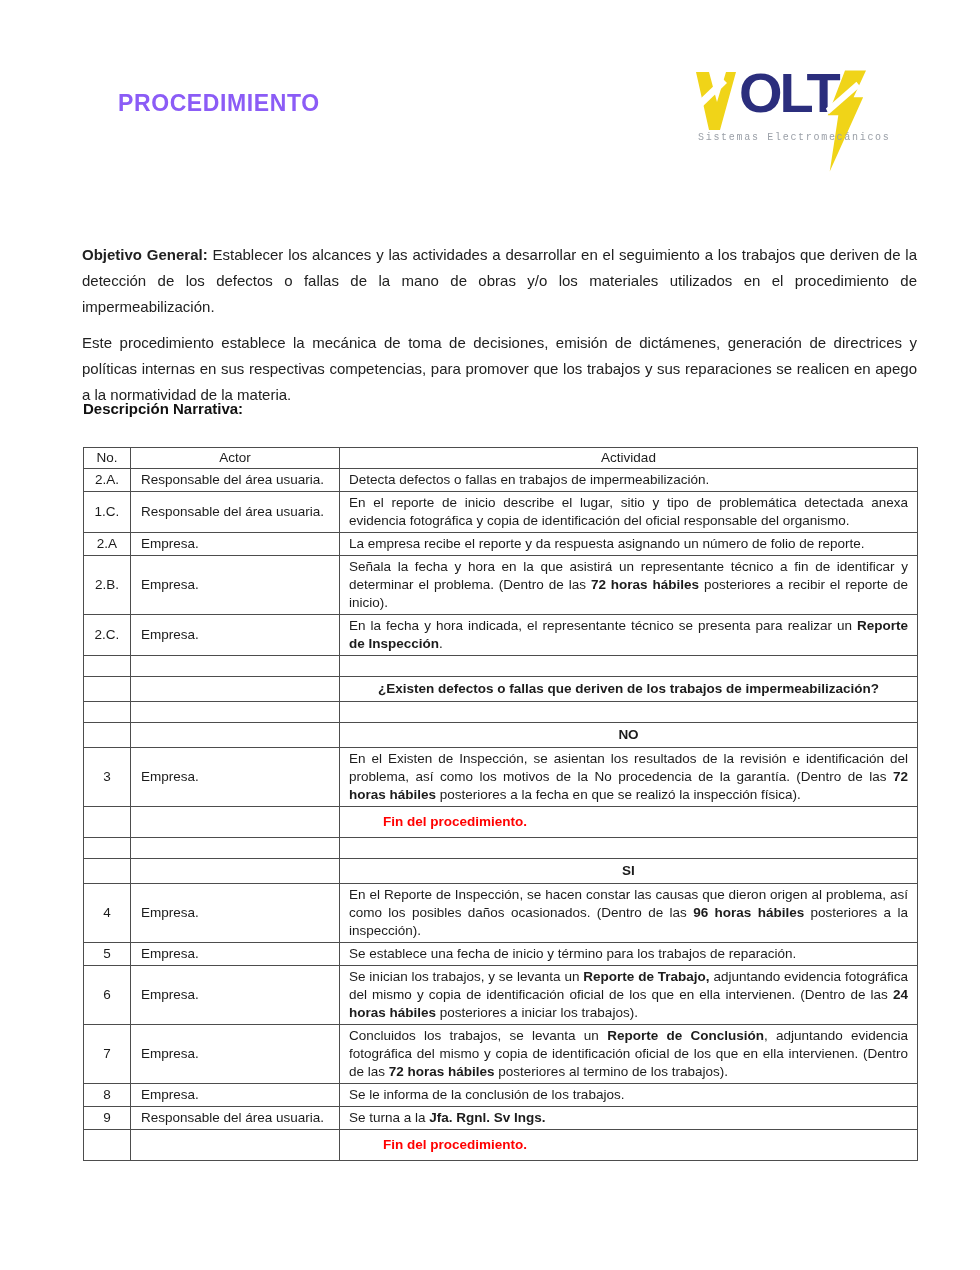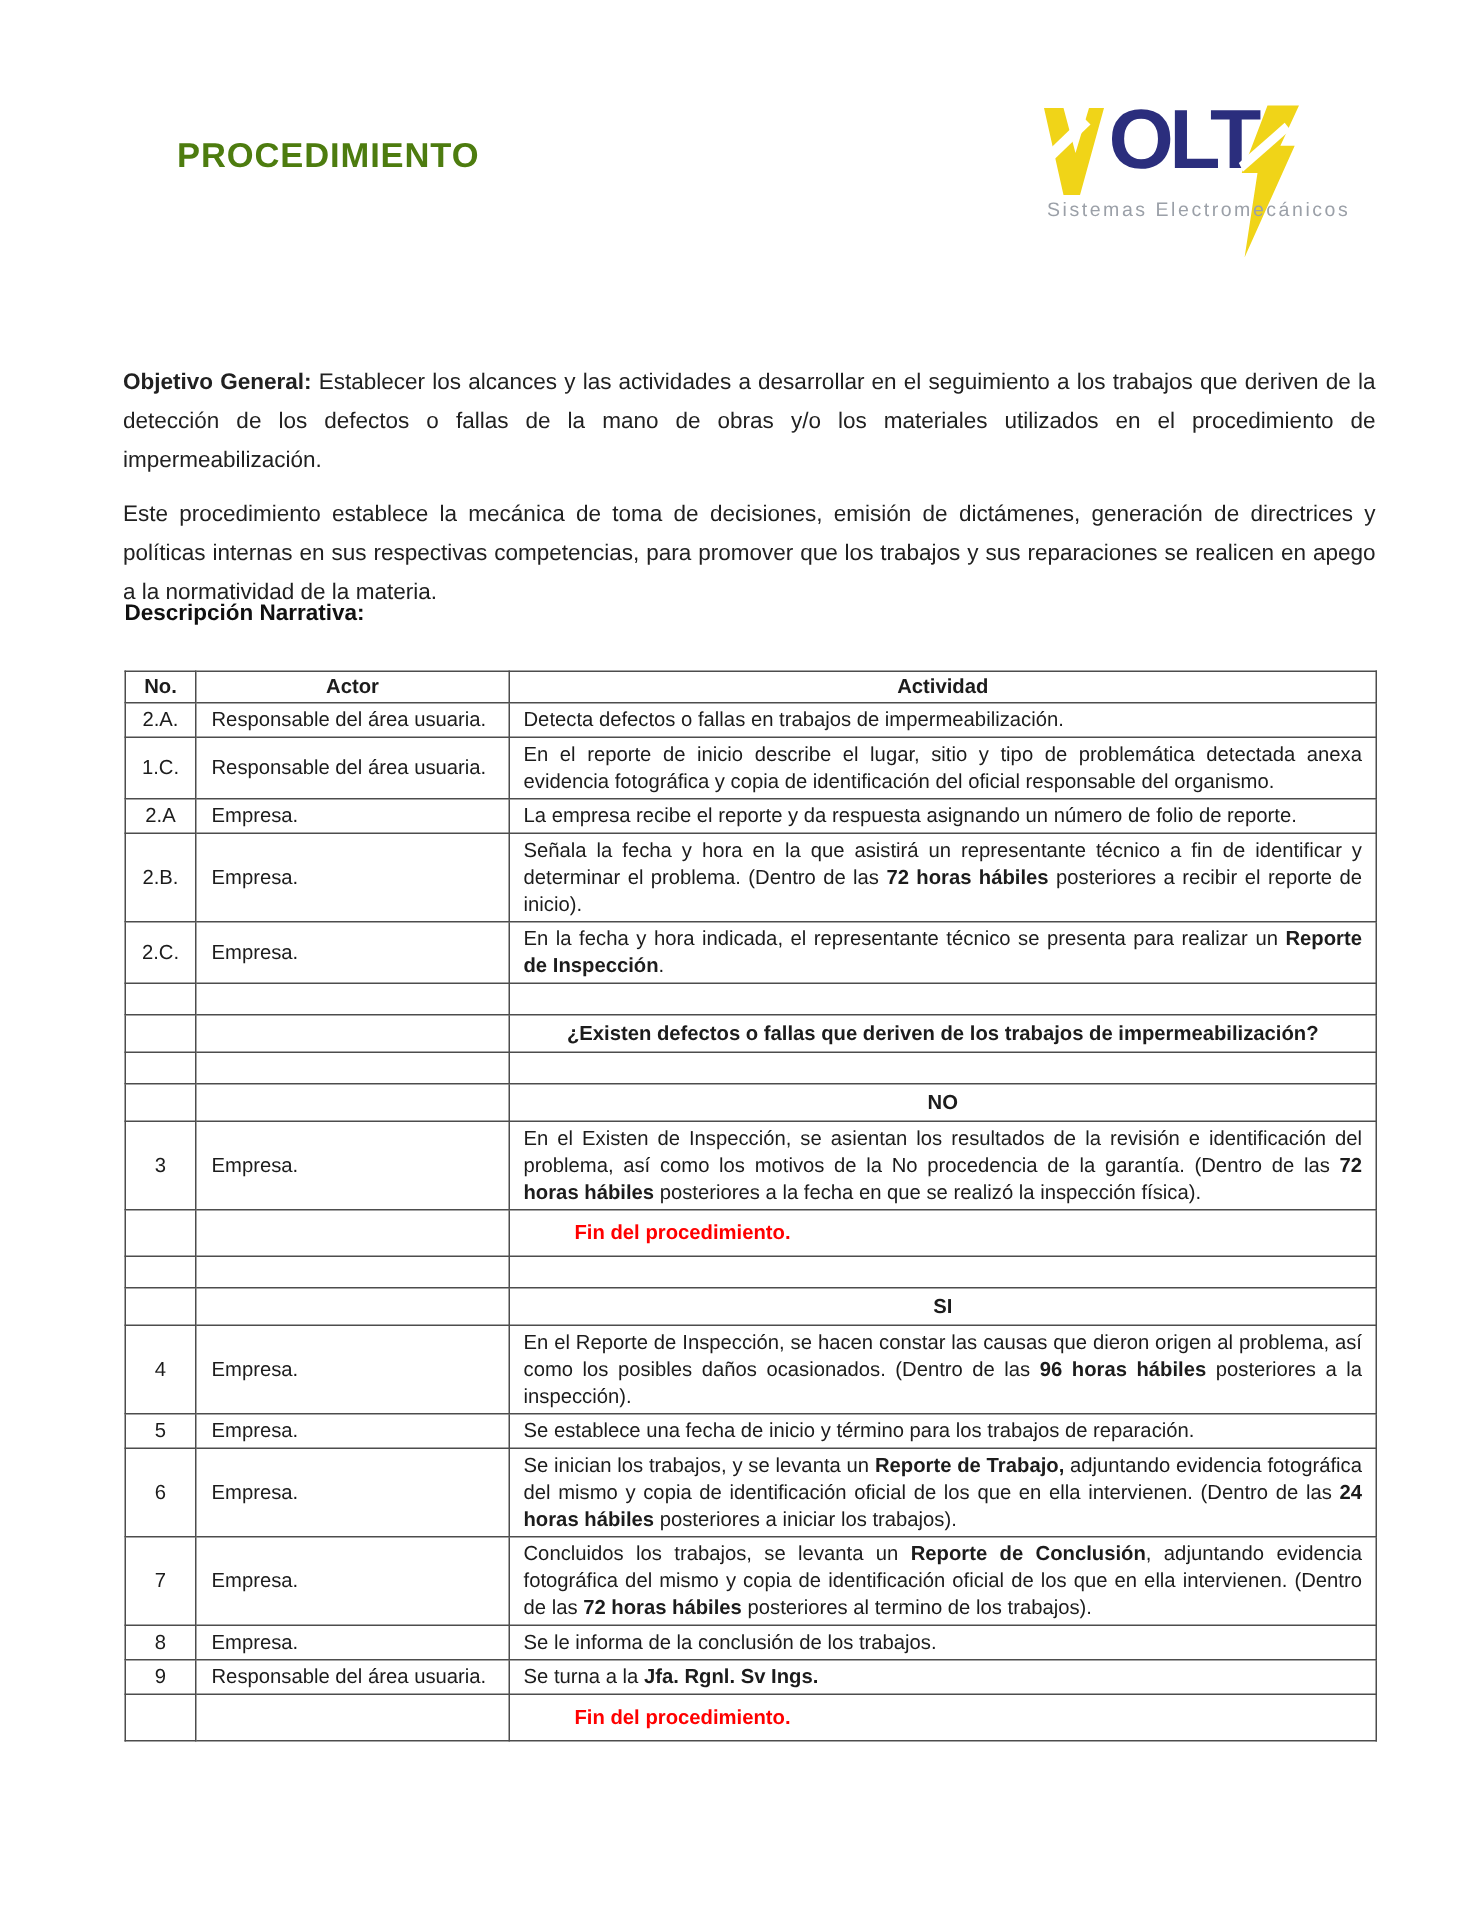--- a/index.html
+++ b/index.html
@@ -6,52 +6,52 @@
   .page{
     position:relative;
     width:980px;height:1270px;
     background:#ffffff;
     font-family:"Liberation Sans",sans-serif;
     color:#1c1c1c;
     overflow:hidden;
   }
   .title{
     position:absolute;left:118px;top:90px;margin:0;
-    font-size:23px;font-weight:bold;letter-spacing:.6px;color:#4d7c0f;
+    font-size:23px;font-weight:bold;letter-spacing:.6px;color:#8b5cf6;
   }
   
   .logo{position:absolute;left:694px;top:52px;width:182px;height:132px;}
   .bolt-v{position:absolute;left:2px;top:20px;width:40px;height:58px;}
   .logo-olt{
     position:absolute;left:45px;top:13px;
     font-size:56px;line-height:1;font-weight:bold;
     letter-spacing:-3px;color:#2B2E7D;
   }
   .bolt-a{position:absolute;left:130px;top:17px;width:42px;height:104px;}
   .logo-sub{
     position:absolute;left:4px;top:80px;
-    font-size:13px;letter-spacing:1.7px;color:#9BA0A8;white-space:nowrap;
+    font-size:10px;letter-spacing:1.7px;color:#9BA0A8;white-space:nowrap;font-family:Liberation Mono, monospace;
   }
   
   .para{margin:14px;position:absolute;left:68px;width:835px;
     font-size:15px;line-height:26px;text-align:justify;color:#212121;}
   .para1{top:228px;}
   .para2{top:316px;}
   .section-heading{
     position:absolute;left:83px;top:400px;margin:0;
     font-size:15px;font-weight:bold;color:#111;
   }
   
   .proc-table{
     position:absolute;left:83px;top:447px;width:835px;
     border-collapse:collapse;table-layout:fixed;
     font-size:13.5px;line-height:18px;color:#1c1c1c;
   }
   .proc-table th,.proc-table td{border:1px solid #4d4d4d;vertical-align:middle;}
-  .proc-table th{font-weight:bold;text-align:center;padding:1px 4px;}
+  .proc-table th{font-weight:normal;text-align:center;padding:1px 4px;}
   .col-no{width:38px;text-align:center;padding:1px 2px;}
   .col-actor{width:200px;text-align:left;padding:1px 10px;margin-left:44px;}
   .col-act{text-align:justify;padding:2px 9px;}
   td.cell-center{text-align:center;padding:3px 9px;}
   td.cell-note{padding:6px 9px;text-align:left;}
   .row-empty td{height:16px;}
   .red{color:#FF0000;padding-left:34px;}
 </style>
 </head>
 <body>

